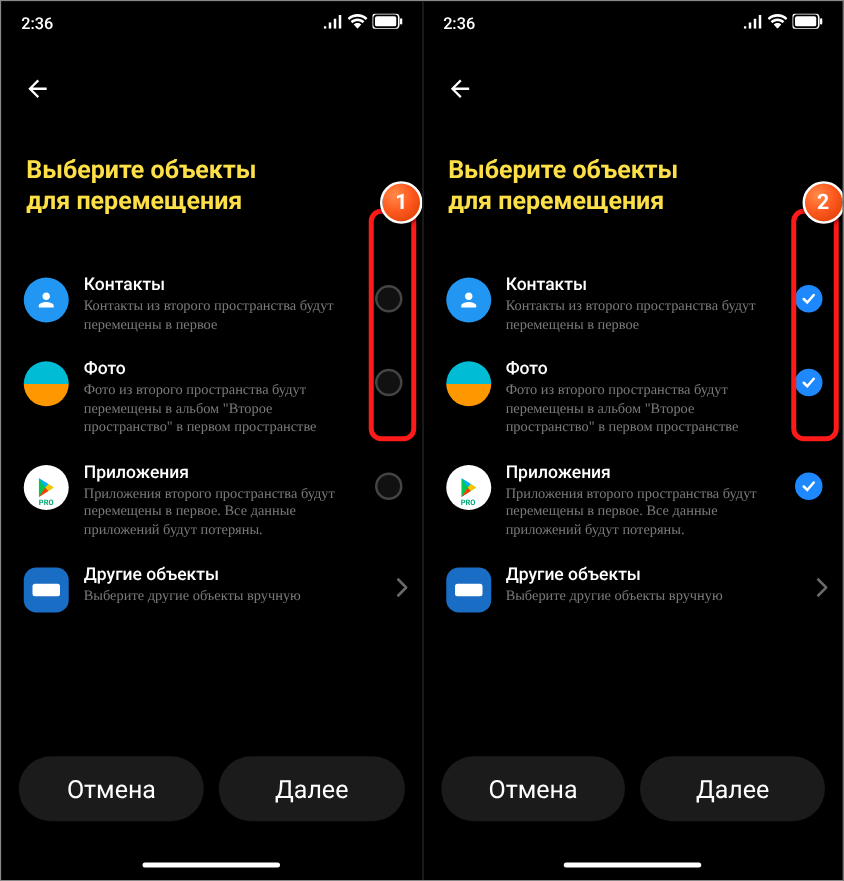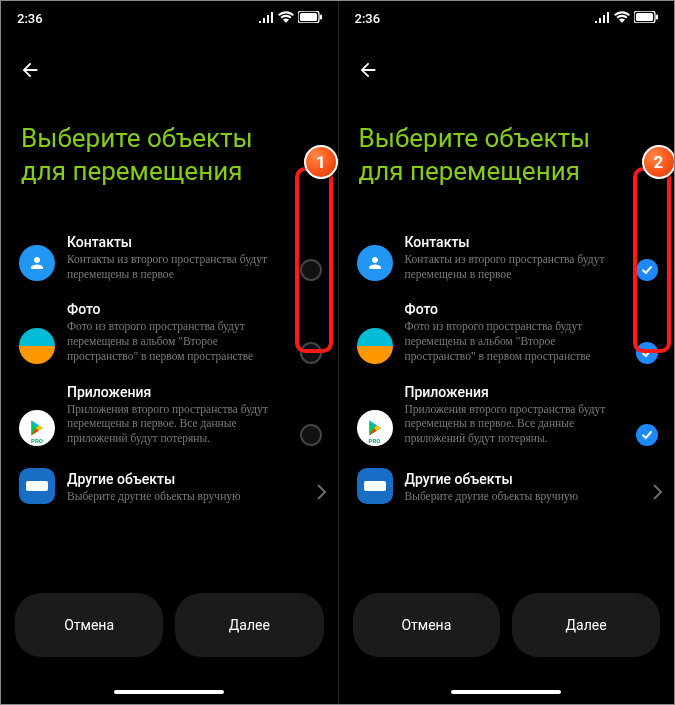--- a/index.html
+++ b/index.html
@@ -33,31 +33,31 @@
     color: #fff;
     font-size: 13px;
     font-weight: 500;
   }
   .statusbar .right { display: flex; gap: 4px; align-items: center; }
   
   .back-row { padding: 10px 18px 0 18px; }
   .back-arrow { color: #fff; display: inline-block; }
   
   .heading {
-    color: #84cc16;
-    font-size: 26px;
+    color: #fde047;
+    font-size: 20px;
     line-height: 1.25;
-    font-weight: 400;
+    font-weight: 700;
     padding: 18px 20px 8px 20px;
   }
   
   .list { padding: 10px 8px 0 14px; flex: 1; }
   .row {
     display: flex;
-    align-items: flex-end;
+    align-items: flex-start;
     gap: 12px;
     padding: 10px 4px;
     position: relative;
   }
   .icon-circle {
     width: 36px; height: 36px; border-radius: 50%;
     flex: 0 0 36px;
     display: flex; align-items: center; justify-content: center;
     margin-top: 2px;
   }
@@ -86,23 +86,23 @@
   
   .buttons {
     display: flex;
     gap: 12px;
     padding: 10px 14px 6px 14px;
   }
   .btn {
     flex: 1;
     background: #1b1b1b;
     color: #fff;
-    font-size: 14px;
+    font-size: 20px;
     text-align: center;
-    padding: 24px 0;
+    padding: 14px 0;
     border-radius: 26px;
   }
   
   .navbar {
     display: flex;
     justify-content: center;
     padding: 8px 0 10px 0;
   }
   .navbar-pill { width: 110px; height: 4px; border-radius: 2px; background: #fff; }
   

